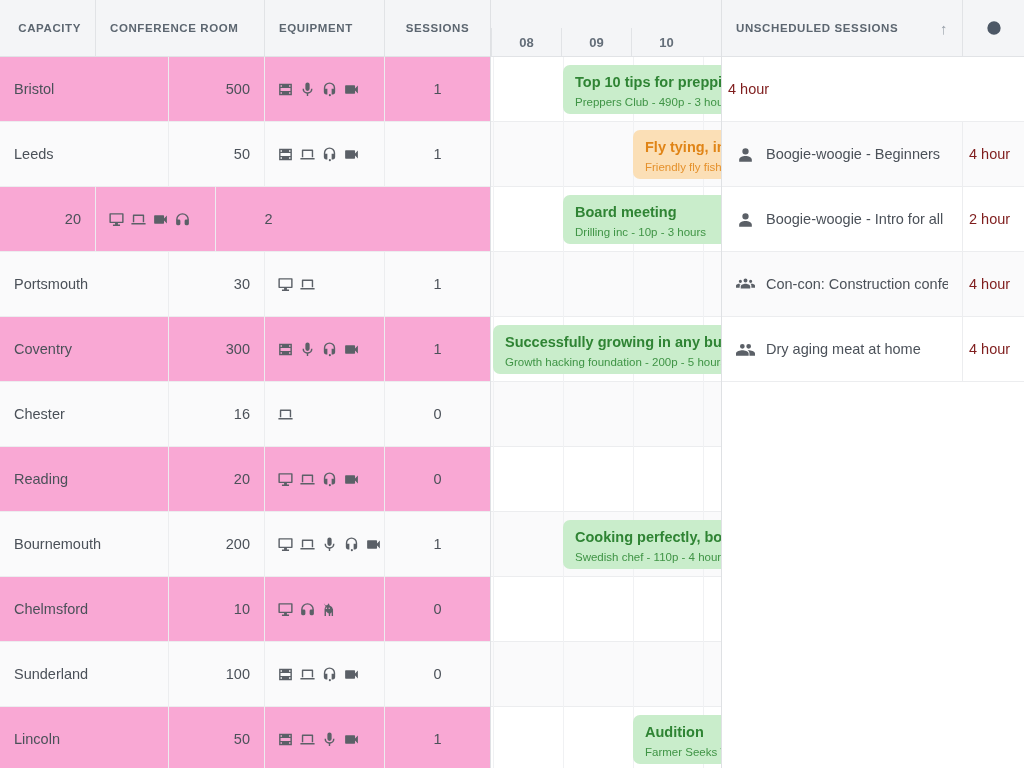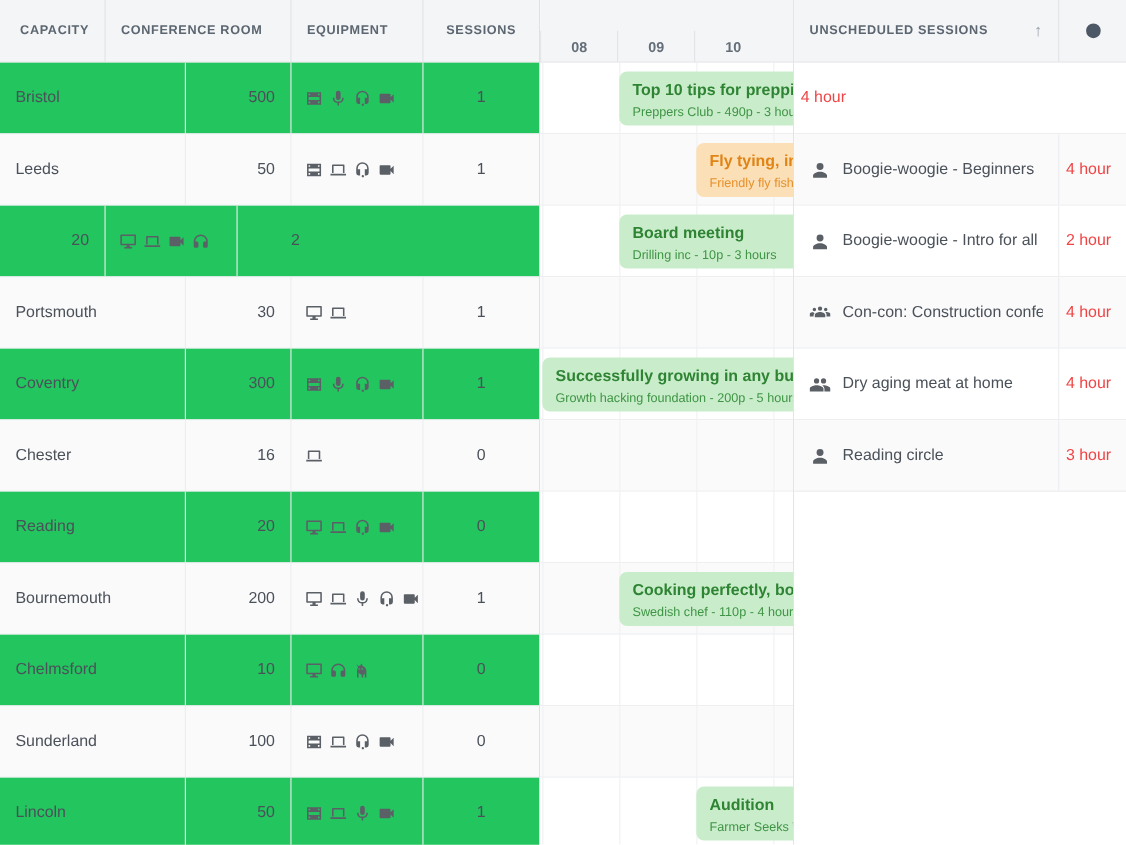--- a/index.html
+++ b/index.html
@@ -34,21 +34,21 @@
   }
   .gh.c-room { width: 169px; }
   .gh.c-cap  { width: 96px; justify-content: flex-end; }
   .gh.c-equip{ width: 120px; }
   .gh.c-sess { width: 105px; justify-content: center; border-right: none;}
 
   .grid-body { position: relative; }
   .grow {
     display: flex; height: 65px;
     border-bottom: 1px solid #ecedef;
-    background: #22c55e;
+    background: #f9a8d4;
   }
   .grow.alt { background: #fafafb; }
   .gc {
     display: flex; align-items: center;
     border-right: 1px solid #ecedef;
     padding: 0 14px;
     font-size: 14.5px; color: #4b5159;
   }
   .gc.c-room { width: 169px; }
   .gc.c-cap  { width: 96px; justify-content: flex-end; }
@@ -120,21 +120,21 @@
   .srow.alt { background: #fafafb; }
   .s-name {
     flex: 1; display: flex; align-items: center; gap: 11px;
     padding: 0 14px; border-right: 1px solid #ecedef;
     font-size: 14.5px; color: #4b5159;
     overflow: hidden; white-space: nowrap;
   }
   .s-name .lbl { overflow: hidden; text-overflow: clip; white-space: nowrap; }
   .s-ic { flex: 0 0 auto; width: 19px; height: 19px; display:flex; align-items:center;}
   .s-ic svg { width: 19px; height: 19px; fill: #5b6067; }
-  .s-dur { width: 61px; display: flex; align-items: center; padding-left: 6px; font-size: 14.5px; color: #ef4444; white-space: nowrap; overflow: hidden;}
+  .s-dur { width: 61px; display: flex; align-items: center; padding-left: 6px; font-size: 14.5px; color: #7f1d1d; white-space: nowrap; overflow: hidden;}
 </style>
 </head>
 <body>
 
 <div class="app">
 
   <div class="grid-panel">
     <div class="grid-head">
       <div class="gh c-cap">CAPACITY</div>
       <div class="gh c-room">CONFERENCE ROOM</div>
@@ -529,27 +529,16 @@
           <div class="s-name">
             <span class="s-ic">
               <svg viewBox="0 0 24 24">
                 <path d="M16 11a3 3 0 1 0 0-6 3 3 0 0 0 0 6zm-8 0a3 3 0 1 0 0-6 3 3 0 0 0 0 6zm0 2c-2.7 0-8 1.4-8 4v3h16v-3c0-2.6-5.3-4-8-4zm8 0c-.3 0-.8 0-1.3.1 1.4 1 2.3 2.3 2.3 3.9v3h7v-3c0-2.6-5.3-4-8-4z"></path>
               </svg>
             </span>
             <span class="lbl">Dry aging meat at home</span>
           </div>
           <div class="s-dur">4 hour</div>
         </div>
-        <div class="srow alt">
-          <div class="s-name">
-            <span class="s-ic">
-              <svg viewBox="0 0 24 24">
-                <path d="M12 12a4 4 0 1 0 0-8 4 4 0 0 0 0 8zm0 2c-4 0-8 2-8 4.5V21h16v-2.5C20 16 16 14 12 14z"></path>
-              </svg>
-            </span>
-            <span class="lbl">Reading circle</span>
-          </div>
-          <div class="s-dur">3 hour</div>
-        </div>
       </div>
   </div>
 
 </div>
 
 </body></html>

